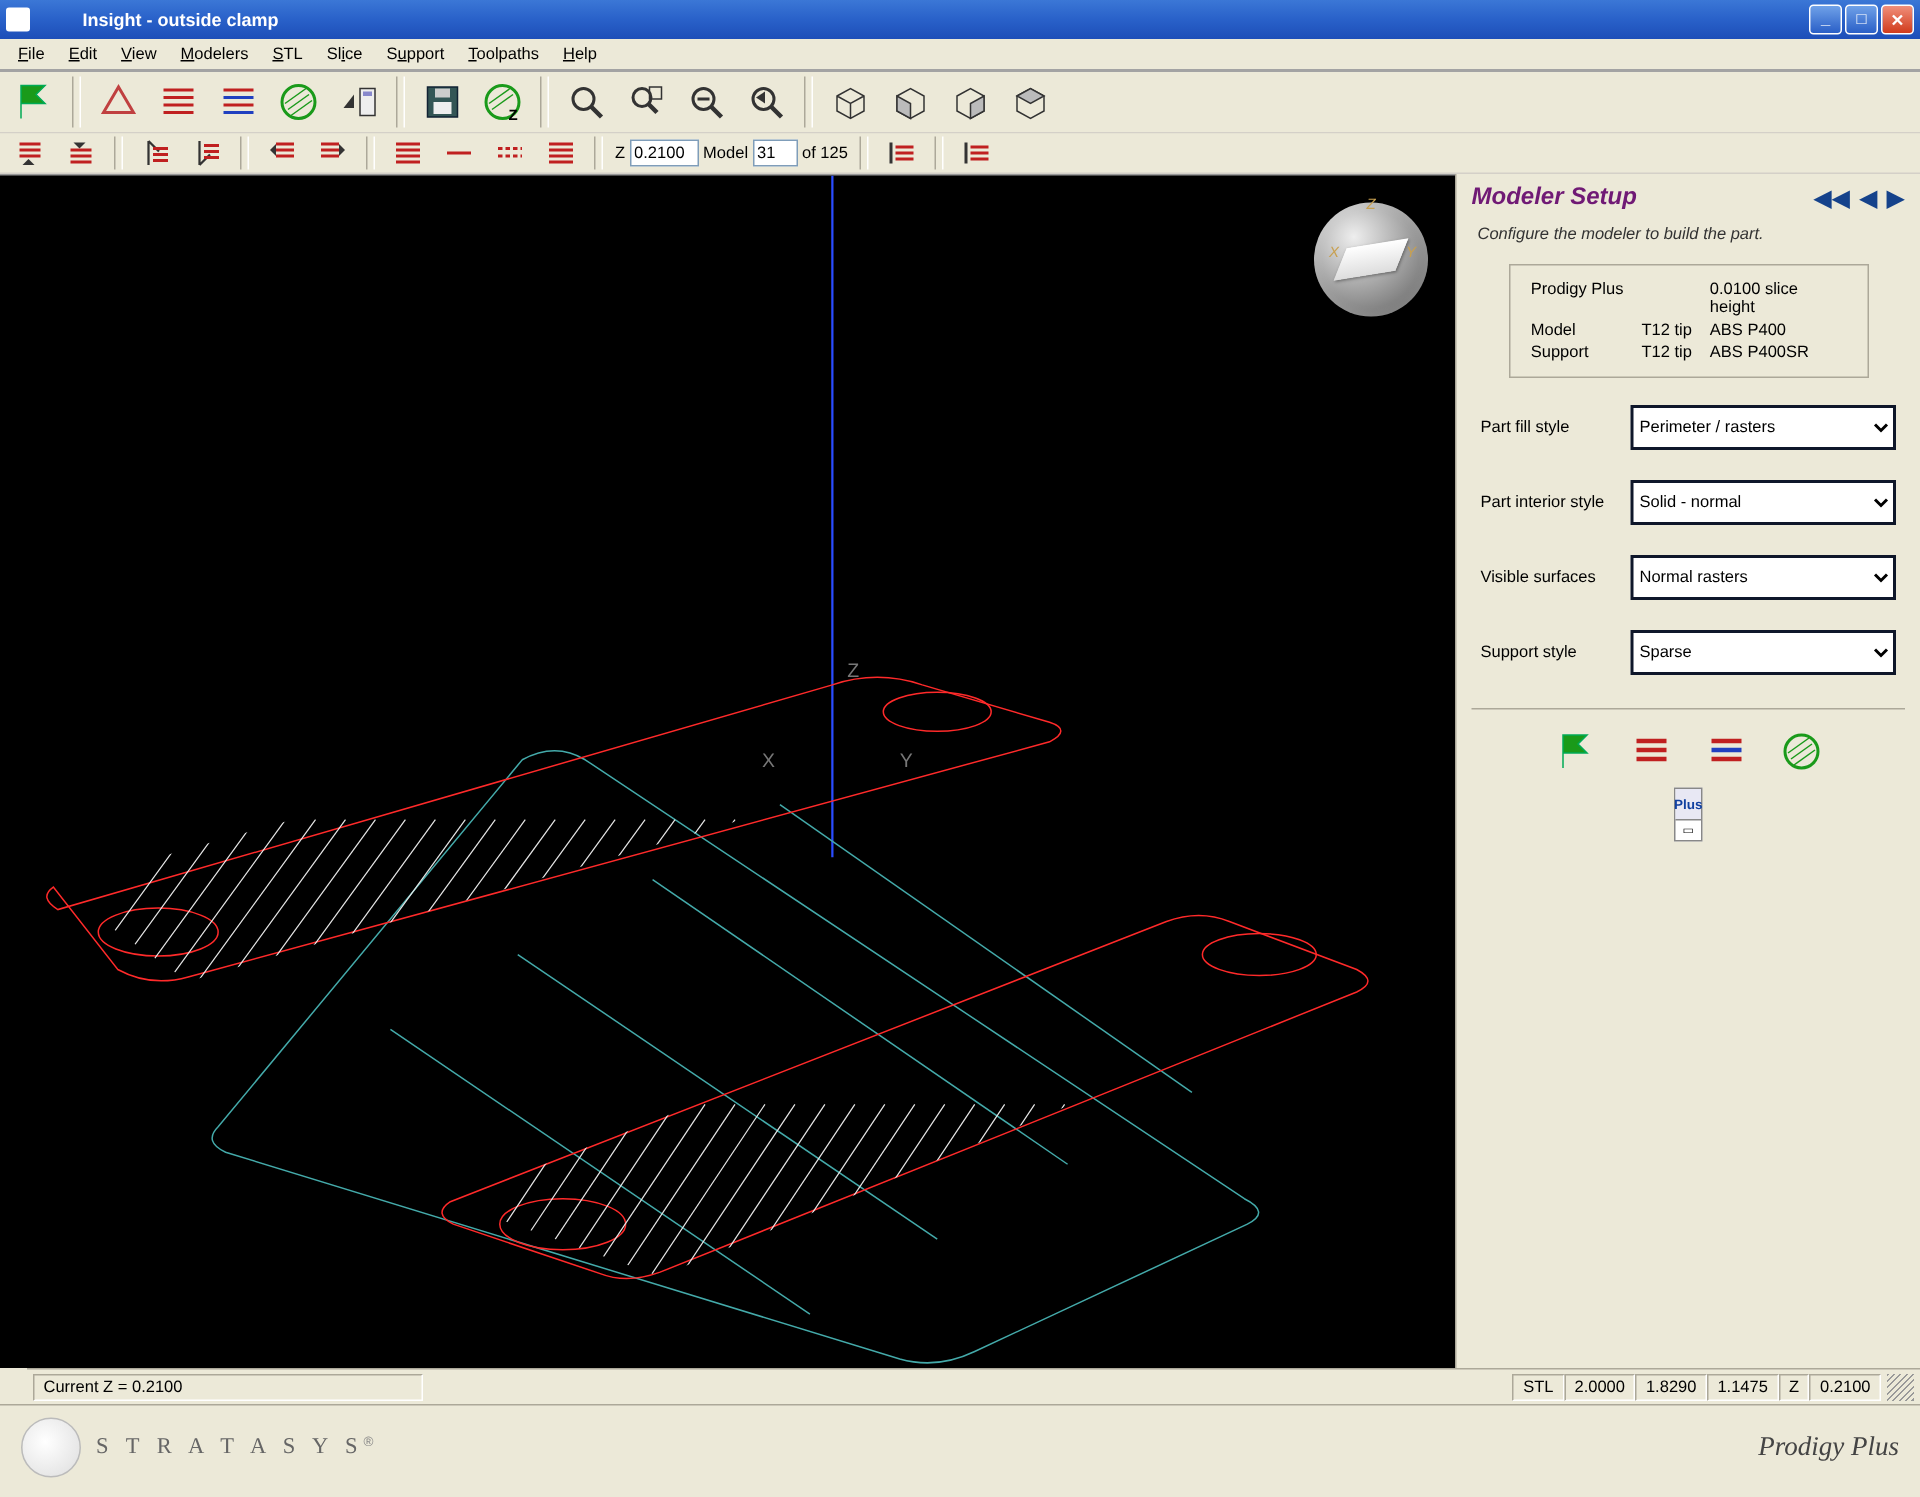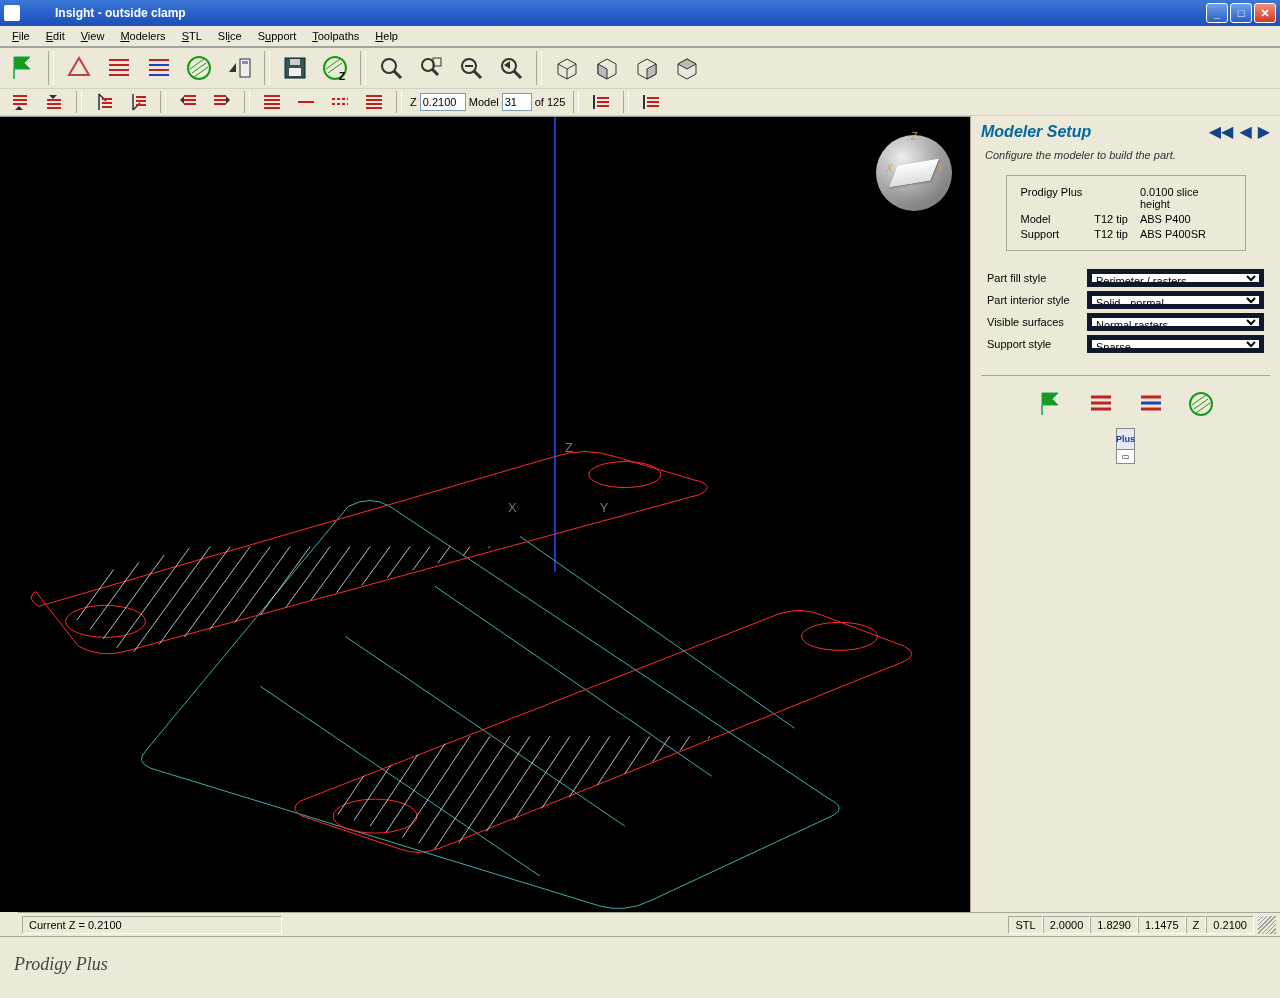--- a/index.html
+++ b/index.html
@@ -47,27 +47,27 @@
 
 .statusbar { height: 24px; background: #ece9d8; border-top: 1px solid #aca899; display: flex; align-items: center; padding: 0 4px; font-size: 11px; margin-left: 18px; }
 .statusbar .cell { border: 1px solid #aca899; border-right-color:#fff; border-bottom-color:#fff; padding: 1px 6px; height: 18px; display: flex; align-items: center; background: #ece9d8; }
 .statusbar .left { flex: 0 0 260px; }
 .statusbar .spacer { flex: 1; }
 .statusbar .grip { width: 18px; height: 18px; background: repeating-linear-gradient(135deg, #999 0 1px, transparent 1px 3px); margin-left: 4px;}
 
 
 .sidebar { width: 310px; background: #ece9d8; border-left: 1px solid #aca899; padding: 6px 10px; display: flex; flex-direction: column; }
 .sb-head { display: flex; align-items: center; margin-bottom: 4px; }
-.sb-title { color: #0369a1; font-size: 16px; font-weight: bold; font-style: italic; flex: 1; }
+.sb-title { color: #701a75; font-size: 16px; font-weight: bold; font-style: italic; flex: 1; }
 .sb-nav { display: flex; gap: 6px; }
 .navarrow { color: #15428b; font-size: 16px; cursor: default; }
 .sb-sub { font-style: italic; font-size: 11px; color: #333; margin: 4px 0 14px 4px; }
 .sb-box { border: 1px solid #aca899; background: #ece9d8; padding: 10px 14px; font-size: 11px; display: grid; grid-template-columns: auto auto auto; row-gap: 3px; column-gap: 12px; margin: 0 auto 18px; width: 240px;}
-.sb-form { display: grid; grid-template-columns: 100px 1fr; row-gap: 4px; align-items: center; font-size: 11px; padding: 0 6px; margin-bottom: 18px;}
-.sb-form select { width: 100%; height: 18px; border: 5px solid #0f172a; font-size: 11px; background: #fff; }
+.sb-form { display: grid; grid-template-columns: 100px 1fr; row-gap: 20px; align-items: center; font-size: 11px; padding: 0 6px; margin-bottom: 18px;}
+.sb-form select { width: 100%; height: 30px; border: 2px solid #0f172a; font-size: 11px; background: #fff; }
 .sb-hr { border: none; border-top: 1px solid #aca899; margin: 4px 0 12px; }
 .sb-icons { display: flex; justify-content: center; gap: 14px; flex-wrap: wrap; }
 .sb-icons .tbtn { width: 36px; height: 32px; }
 .sb-icons2 { display: flex; justify-content: center; margin-top: 8px; }
 .plusbox { width: 19px; height: 36px; border: 1px solid #888; background: #fff; display: flex; flex-direction: column; }
 .plusbox .top { flex: 1; display: flex; align-items: center; justify-content: center; font-size: 9px; color: #1040a0; font-weight: bold; background: #e8e8f4;}
 .plusbox .bot { height: 14px; border-top: 1px solid #888; display:flex; align-items:center; justify-content:center; font-size:8px;}
 
 
 .branding { height: 56px; background: #ece9d8; border-top: 1px solid #aca899; display: flex; align-items: center; justify-content: space-between; padding: 0 14px; }
@@ -564,14 +564,18 @@
   <div class="cell">STL</div>
   <div class="cell">2.0000</div>
   <div class="cell">1.8290</div>
   <div class="cell">1.1475</div>
   <div class="cell">Z</div>
   <div class="cell">0.2100</div>
   <div class="grip"></div>
 </div>
 
 <div class="branding">
+  <div class="brand-left">
+    <div class="shell"></div>
+    <div><span class="brand-text">S T R A T A S Y S</span><sup style="font-size:9px;color:#888;">®</sup></div>
+  </div>
   <div class="brand-right">Prodigy Plus</div>
 </div>
 
 </body></html>

